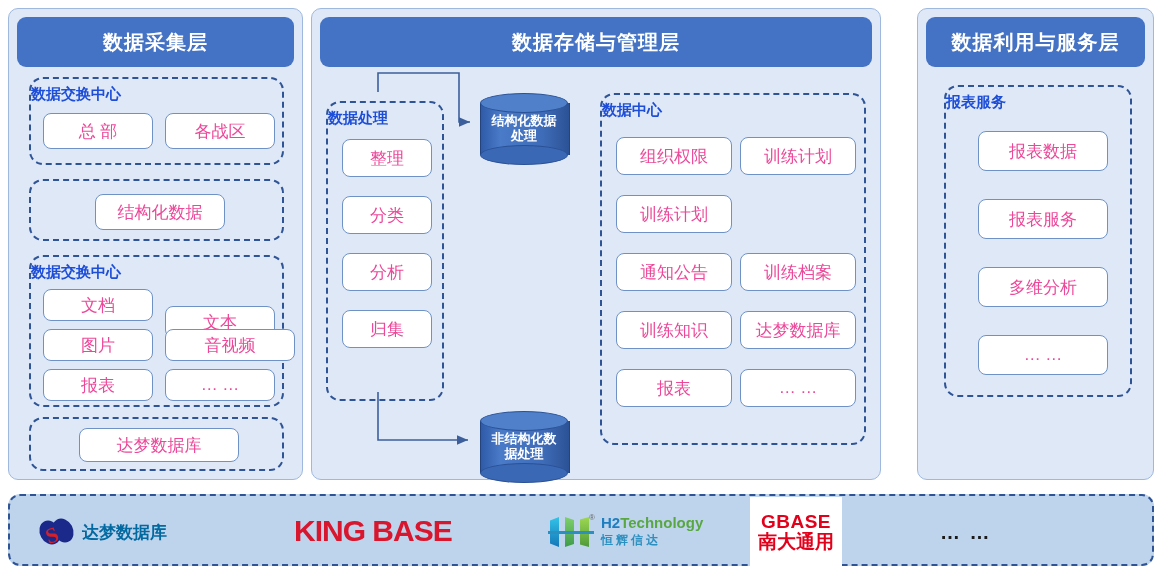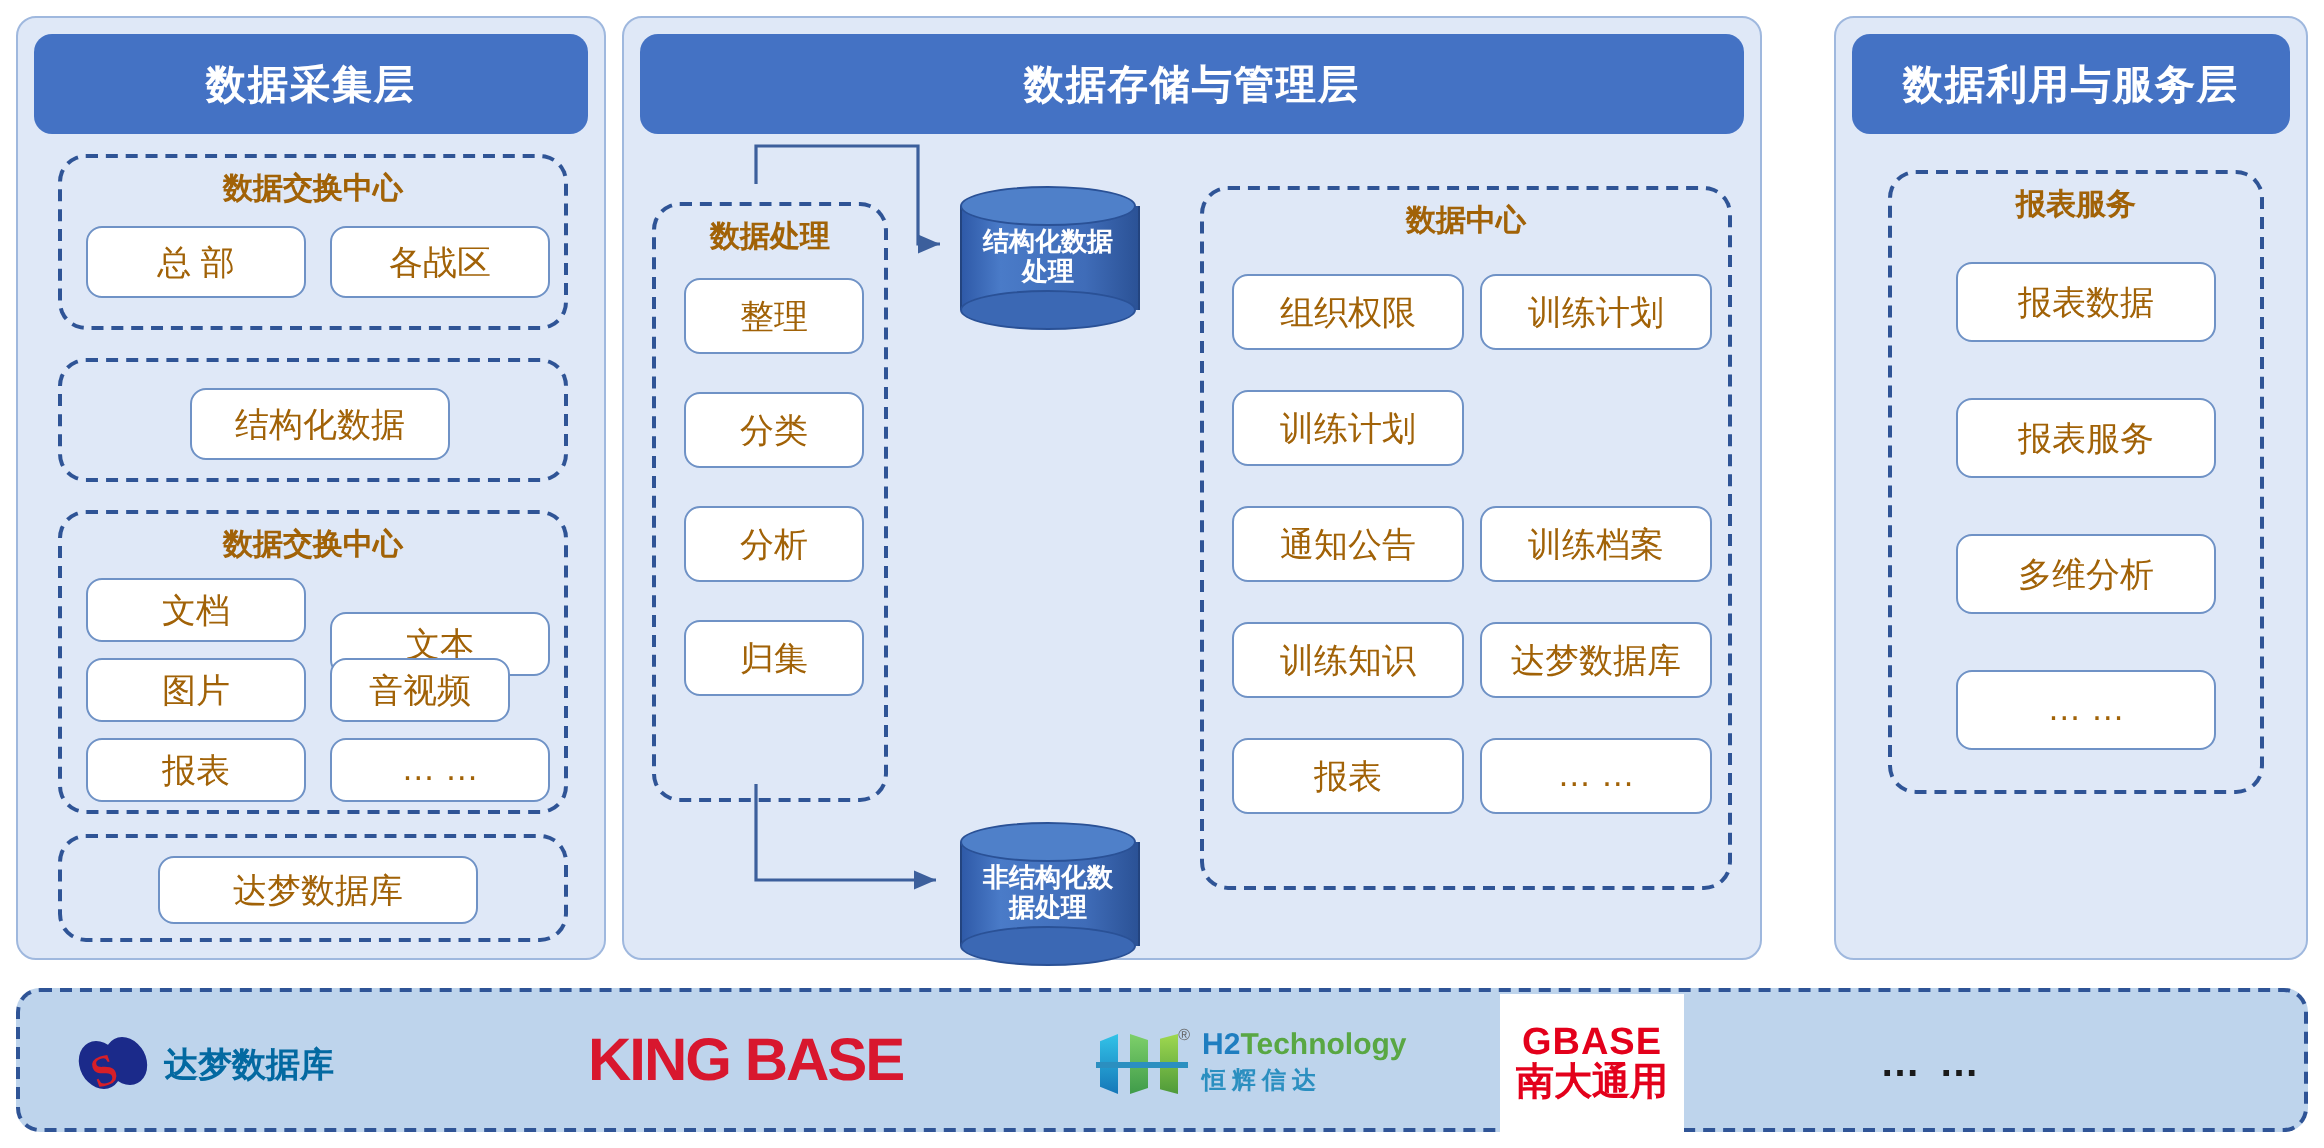--- a/index.html
+++ b/index.html
@@ -31,33 +31,33 @@
   
   .dgroup{
     position:absolute;
     border:2px dashed #2f5496;
     border-radius:14px;
     background:transparent;
     box-sizing:border-box;
   }
   .dgroup-title{
     position:absolute;left:0;right:0;top:6px;
-    text-align:center;
-    font-size:15px;font-weight:bold;color:#a16207;
+    text-align:left;
+    font-size:15px;font-weight:bold;color:#1d4ed8;
   }
 
   
   .chip{
     position:absolute;
     background:#ffffff;
     border:1px solid #6f92c6;
     border-radius:8px;
     box-sizing:border-box;
     display:flex;align-items:center;justify-content:center;
-    font-size:17px;color:#a16207;
+    font-size:17px;color:#ec4899;
     white-space:nowrap;
   }
 
   
   .cyl{position:absolute;}
   .cyl .body{
     position:absolute;left:0;top:10px;width:100%;height:calc(100% - 20px);
     background:linear-gradient(to right,#2f5aa8 0%,#4a7bc8 22%,#3f6cb8 70%,#2b5296 100%);
     border-left:1px solid #23447f;border-right:1px solid #23447f;
   }
@@ -144,21 +144,21 @@
 
     <div class="dgroup" style="left:20px;top:170px;width:255px;height:62px;">
       <div class="chip" style="left:64px;top:13px;width:130px;height:36px;">结构化数据</div>
     </div>
 
     <div class="dgroup" style="left:20px;top:246px;width:255px;height:152px;">
       <div class="dgroup-title">数据交换中心</div>
       <div class="chip" style="left:12px;top:32px;width:110px;height:32px;">文档</div>
       <div class="chip" style="left:134px;top:49px;width:110px;height:32px;">文本</div>
       <div class="chip" style="left:12px;top:72px;width:110px;height:32px;">图片</div>
-      <div class="chip" style="left:134px;top:72px;width:90px;height:32px;">音视频</div>
+      <div class="chip" style="left:134px;top:72px;width:130px;height:32px;">音视频</div>
       <div class="chip" style="left:12px;top:112px;width:110px;height:32px;">报表</div>
       <div class="chip" style="left:134px;top:112px;width:110px;height:32px;">… …</div>
     </div>
 
     <div class="dgroup" style="left:20px;top:408px;width:255px;height:54px;">
       <div class="chip" style="left:48px;top:9px;width:160px;height:34px;">达梦数据库</div>
     </div>
   </div>
 
   <div class="panel" style="left:311px;top:8px;width:570px;height:472px;">

